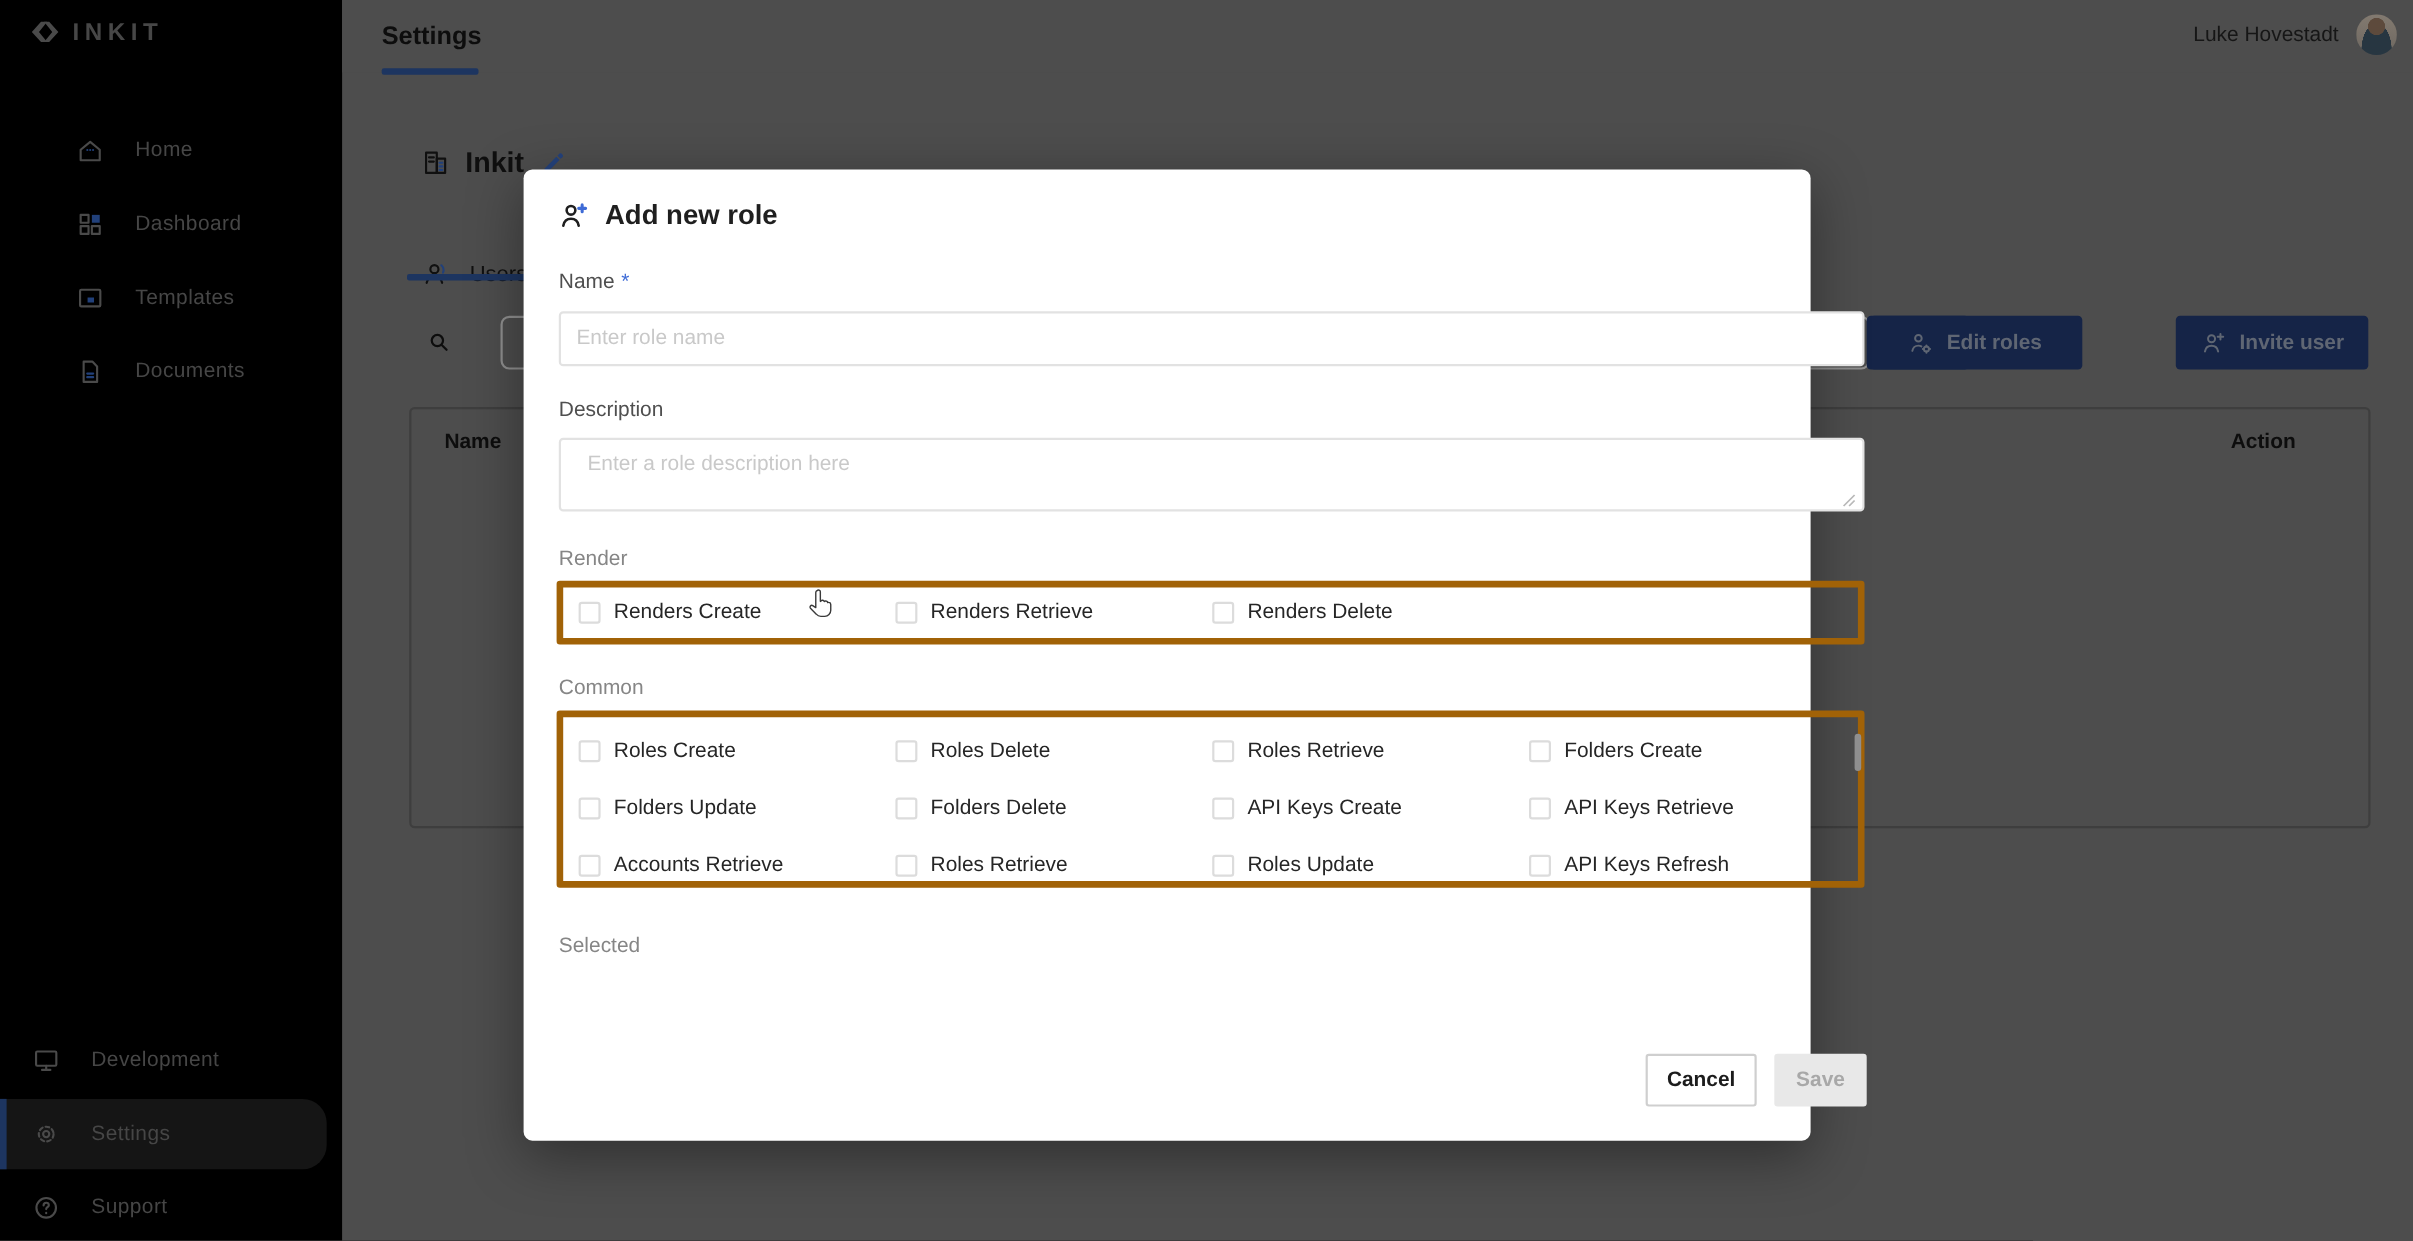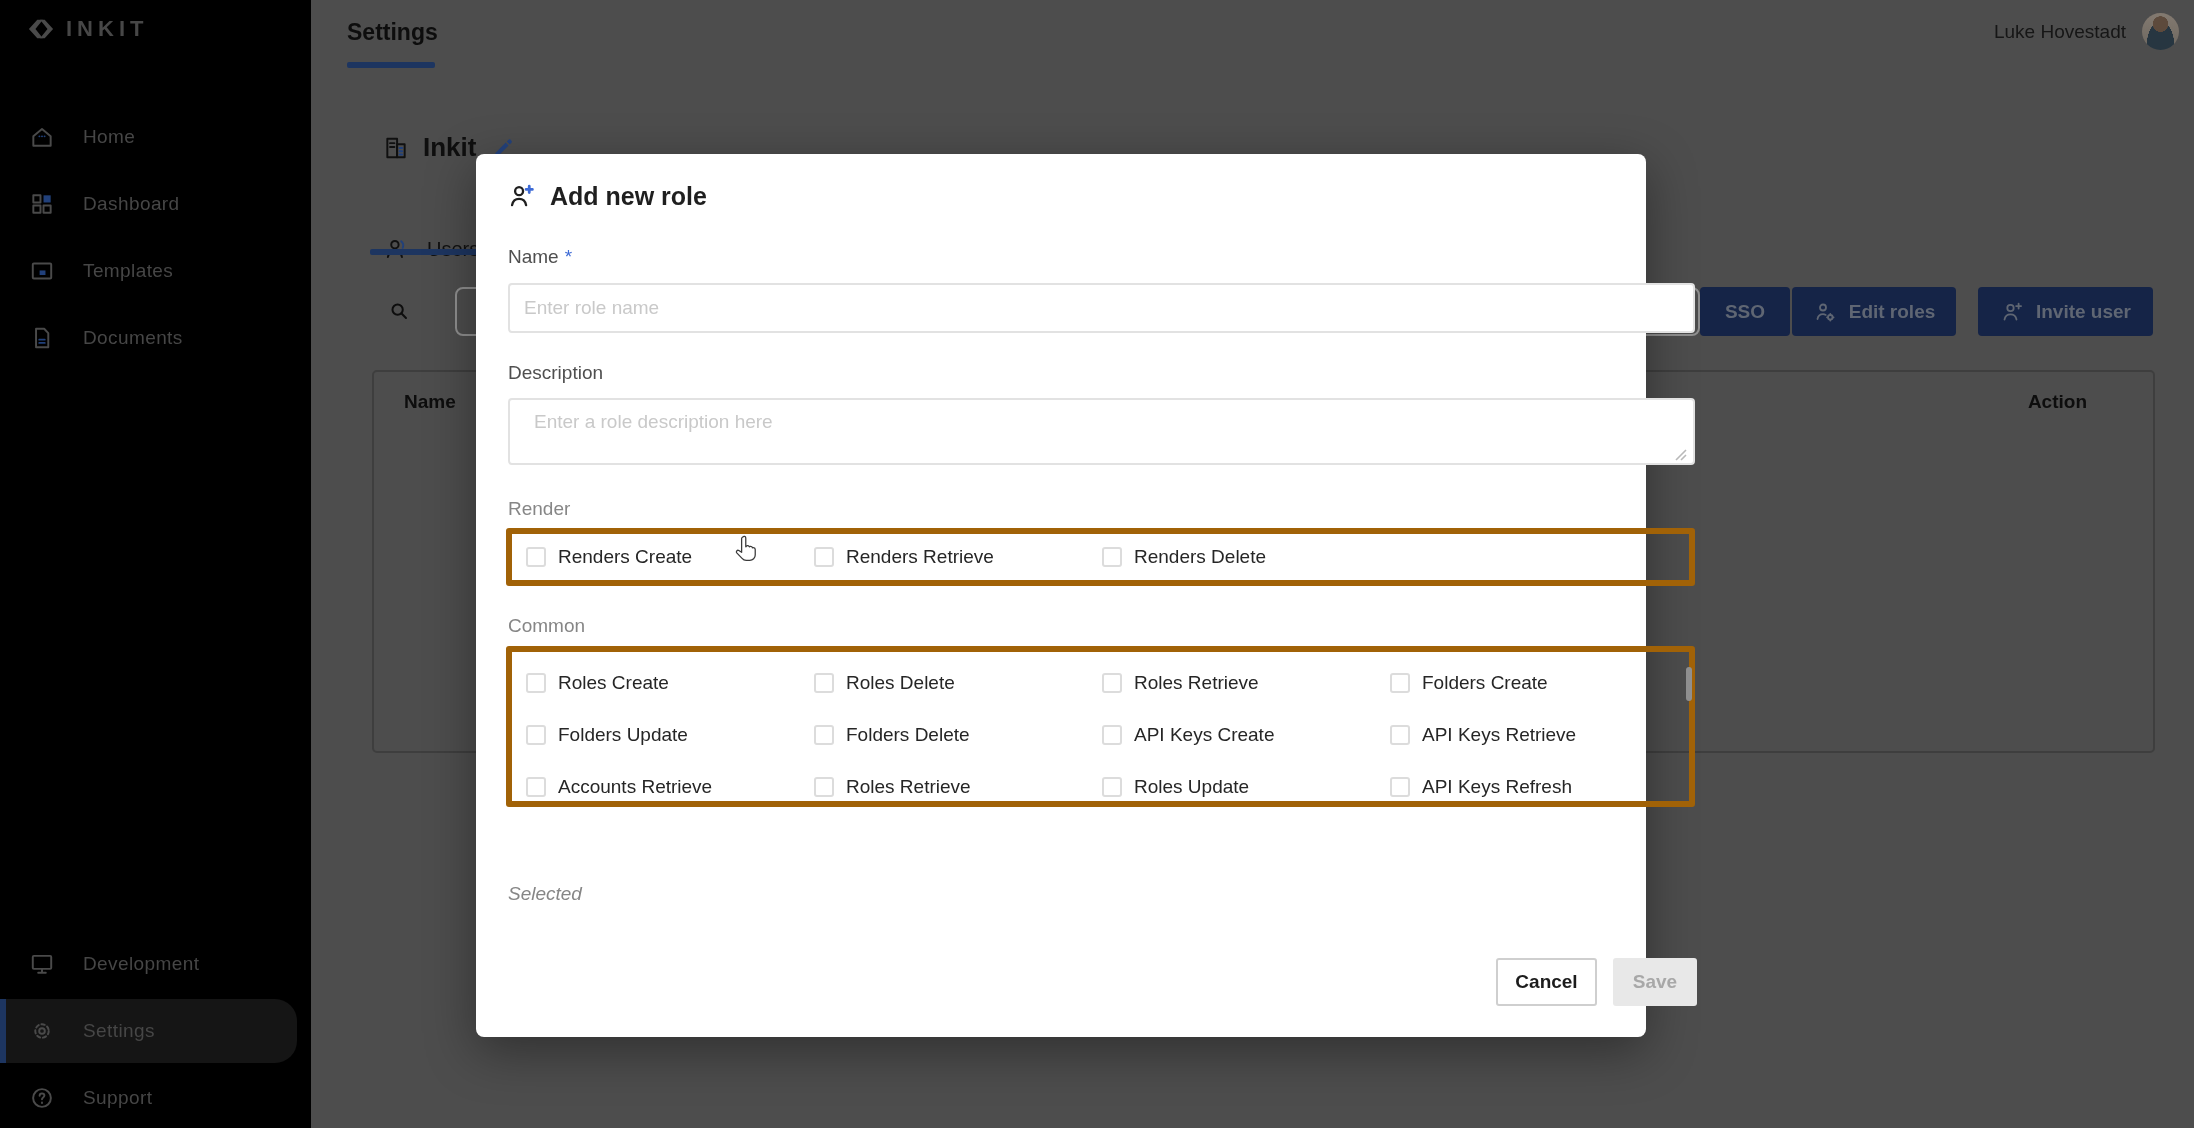--- a/index.html
+++ b/index.html
@@ -4,21 +4,21 @@
 <style>
   * { margin:0; padding:0; box-sizing:border-box; }
   body { background:#222; font-family:"Liberation Sans", sans-serif; }
   .root { position:relative; width:2194px; height:1128px; background:#4d4d4d; overflow:hidden; }
 
   
   .sidebar { position:absolute; left:0; top:0; width:311px; height:1128px; background:#000; }
   .logo { position:absolute; left:28px; top:16px; display:flex; align-items:center; gap:12px; }
   .logo-text { color:#474747; font-size:22px; font-weight:700; letter-spacing:5px; }
   .nav { position:absolute; left:0; width:100%; }
-  .nav.top { top:103px; }
+  .nav.top { top:103px;margin-left:40px; }
   .nav.bottom { top:930px; }
   .nav-item { height:67px; display:flex; align-items:center; gap:28px; padding-left:29px;
               color:#464646; font-size:19px; letter-spacing:.4px; cursor:pointer; }
   .nav-item.active { position:relative; background:#151515; border-radius:0 22px 22px 0;
                      margin-right:14px; height:64px; margin-top:2px; margin-bottom:1px; }
   .nav-item.active::before { content:""; position:absolute; left:0; top:0; bottom:0; width:6px;
                              background:#1d3560; }
   .icon24 { width:26px; height:26px; flex:0 0 26px; }
   .stroke-main { stroke:#4a4a4a; fill:none; stroke-width:1.8; stroke-linejoin:round; stroke-linecap:round; }
   .fill-main { fill:#4a4a4a; }
@@ -45,21 +45,21 @@
   .tab-underline { position:absolute; left:370px; top:249px; width:118px; height:6px; background:#1d3560; border-radius:2px; }
   .search-wrap { position:absolute; left:388px; top:300px; }
   .search-input { position:absolute; left:455px; top:287px; width:1245px; height:49px;
                   border:2px solid #8f8f8f; border-radius:8px; background:transparent; }
   .btn-navy { position:absolute; top:287px; height:49px; background:#152447; border-radius:4px;
               color:#5f6673; font-weight:600; font-size:19px; display:flex; align-items:center;
               justify-content:center; gap:12px; cursor:pointer; border:none; }
   .btn-navy svg { width:24px; height:24px; }
   .btn-navy .bstroke { stroke:#5f6673; fill:none; stroke-width:1.8; stroke-linecap:round; stroke-linejoin:round; }
   #btn-sso { left:1700px; width:90px; }
-  #btn-edit-roles { left:1792px; width:164px; }
+  #btn-edit-roles { left:1697px; width:196px; }
   #btn-invite { left:1978px; width:175px; }
 
   .table { position:absolute; left:372px; top:370px; width:1783px; height:383px;
            border:2px solid #3e3e3e; border-radius:5px; }
   .th-name { position:absolute; left:30px; top:19px; font-weight:700; font-size:19px; color:#0d0d0d; }
   .th-action { position:absolute; right:66px; top:19px; font-weight:700; font-size:19px; color:#0d0d0d; }
 
   
   .modal { position:absolute; left:476px; top:154px; width:1170px; height:883px; background:#fff;
            border-radius:8px; box-shadow:0 14px 50px rgba(0,0,0,.38); z-index:5; }
@@ -322,21 +322,21 @@
           <span class="cb"></span>
           <span class="cb-label">Roles Update</span>
         </label>
       <label class="cb-item">
           <span class="cb"></span>
           <span class="cb-label">API Keys Refresh</span>
         </label>
     </div>
     <div class="scroll-thumb"></div>
 
-    <div class="section-label" style="top:729px;font-style:italic;">Selected</div>
+    <div class="section-label" style="top:695px;">Selected</div>
 
     <div class="modal-actions">
       <button class="btn-cancel">Cancel</button>
       <button class="btn-save" disabled="">Save</button>
     </div>
   </div>
 
   <svg class="cursor-hand" width="26" height="30" viewBox="0 0 22 26">
     <path d="M8.2 2.6 c.9-1 2.6-.6 2.6 .9 V11 l.2 .1 c.2-.7 .9-1.1 1.6-1 .6 .1 1.1 .5 1.3 1.1 .3-.4 .8-.6 1.4-.5 .7 .1 1.2 .6 1.3 1.3 .3-.2 .6-.3 1-.2 .9 .1 1.4 .8 1.4 1.7 v4.6 c0 2.6-2.1 4.7-4.7 4.7 h-3.1 c-1.4 0-2.7-.6-3.6-1.7 L3 16.4 c-1-1.2 .4-2.9 1.8-2.1 l2.4 1.6 V4 c0-.5 .3-1 1-1.4 z" fill="rgba(255,255,255,.9)" stroke="#3a3a3a" stroke-width="1.1" stroke-linejoin="round"></path>
   </svg>

